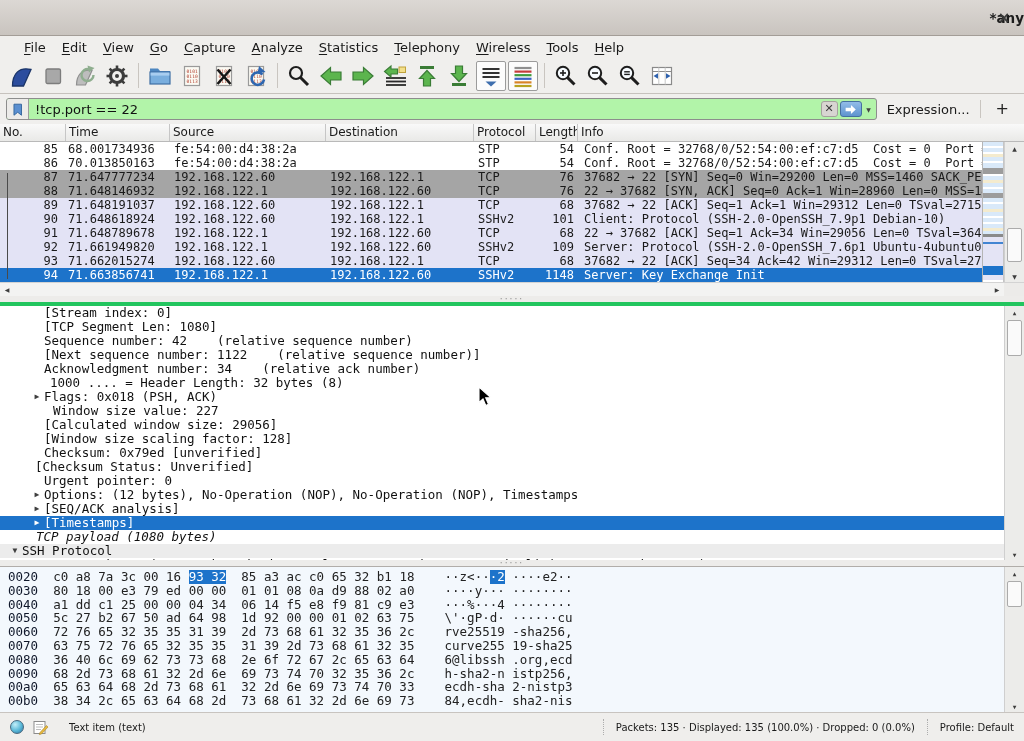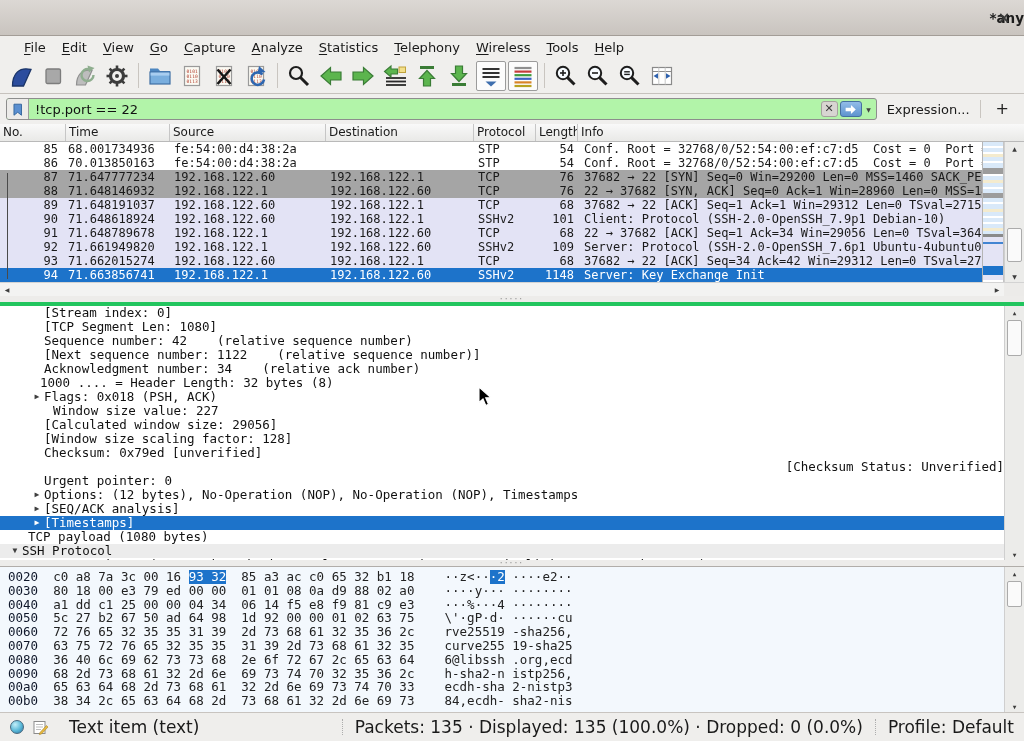--- a/index.html
+++ b/index.html
@@ -83,21 +83,21 @@
   .dline.shade{background:var(--shade)}
 
   
   .hexpane{height:146px;flex:0 0 146px;background:var(--hexbg);position:relative;overflow:hidden;font:12.5px "DejaVu Sans Mono",monospace;border-top:1px solid #b1ada9}
   .hexcontent{position:absolute;top:3px;left:0;right:20px;bottom:0;overflow:hidden}
   .hrow{height:13.8px;line-height:13.8px;white-space:pre;padding-left:8px;color:#222}
   .off{color:#0f172a}
   .hl{background:var(--sel);color:#fff}
 
   
-  .statusbar{height:29px;flex:0 0 29px;background:#efeeec;border-top:1px solid #c8c4c0;display:flex;align-items:center;padding:0 10px;font-size:17px;gap:8px}
+  .statusbar{height:29px;flex:0 0 29px;background:#efeeec;border-top:1px solid #c8c4c0;display:flex;align-items:center;padding:0 10px;font-size:10px;gap:8px}
   .expert-dot{width:14px;height:14px;border-radius:50%;background:radial-gradient(circle at 35% 30%,#c2eef8,#58b7d7 55%,#2c6f9e);border:1px solid #47687e;flex:0 0 14px}
   .sb-left-label{padding-left:12px}
   .sb-right{margin-left:auto;display:flex;align-items:center;gap:12px}
   .sb-sep{width:1px;height:16px;border-left:1px dotted #adadad}
 
   .cursor{position:absolute;left:478px;top:386px;pointer-events:none;z-index:99}
 </style>
 </head>
 <body>
 
@@ -438,32 +438,32 @@
       <span class="dots">·····</span>
     </div>
 
   <div class="details">
     <div class="dcontent" id="dcontent">
         <div class="dline" style="padding-left: 30px;"><span class="exp"></span><span>[Stream index: 0]</span></div>
         <div class="dline" style="padding-left: 30px;"><span class="exp"></span><span>[TCP Segment Len: 1080]</span></div>
         <div class="dline" style="padding-left: 30px;"><span class="exp"></span><span>Sequence number: 42    (relative sequence number)</span></div>
         <div class="dline" style="padding-left: 30px;"><span class="exp"></span><span>[Next sequence number: 1122    (relative sequence number)]</span></div>
         <div class="dline" style="padding-left: 30px;"><span class="exp"></span><span>Acknowledgment number: 34    (relative ack number)</span></div>
-        <div class="dline" style="padding-left: 26px;"><span class="exp"></span><span>1000 .... = Header Length: 32 bytes (8)</span></div>
+        <div class="dline" style="padding-left: 16px; margin-left: 20px;"><span class="exp"></span><span>1000 .... = Header Length: 32 bytes (8)</span></div>
         <div class="dline" style="padding-left: 30px;"><span class="exp">▶</span><span>Flags: 0x018 (PSH, ACK)</span></div>
         <div class="dline" style="padding-left: 39px;"><span class="exp"></span><span>Window size value: 227</span></div>
         <div class="dline" style="padding-left: 30px;"><span class="exp"></span><span>[Calculated window size: 29056]</span></div>
         <div class="dline" style="padding-left: 30px;"><span class="exp"></span><span>[Window size scaling factor: 128]</span></div>
         <div class="dline" style="padding-left: 30px;"><span class="exp"></span><span>Checksum: 0x79ed [unverified]</span></div>
-        <div class="dline" style="padding-left: 21px; justify-content: flex-end;"><span class="exp"></span><span>[Checksum Status: Unverified]</span></div>
+        <div class="dline" style="padding-left: 21px;"><span class="exp"></span><span>[Checksum Status: Unverified]</span></div>
         <div class="dline" style="padding-left: 30px;"><span class="exp"></span><span>Urgent pointer: 0</span></div>
         <div class="dline" style="padding-left: 30px;"><span class="exp">▶</span><span>Options: (12 bytes), No-Operation (NOP), No-Operation (NOP), Timestamps</span></div>
         <div class="dline" style="padding-left: 30px;"><span class="exp">▶</span><span>[SEQ/ACK analysis]</span></div>
         <div class="dline sel" style="padding-left: 30px;"><span class="exp">▶</span><span>[Timestamps]</span></div>
-        <div class="dline" style="padding-left: 14px;"><span class="exp"></span><span>TCP payload (1080 bytes)</span></div>
+        <div class="dline" style="padding-left: 22px; font-style: italic;"><span class="exp"></span><span>TCP payload (1080 bytes)</span></div>
         <div class="dline shade" style="padding-left: 8px;"><span class="exp">▼</span><span>SSH Protocol</span></div>
         <div class="dline" style="padding-left: 30px;"><span class="exp">▶</span><span>SSH Version 2 (encryption:chacha20-poly1305@openssh.com mac:&lt;implicit&gt; compression:none)</span></div>
       </div>
     <div class="vscroll2">
       <div class="sarrow up">▲</div>
       <div class="sthumb" style="top:14px;height:36px"></div>
       <div class="sarrow down">▼</div>
     </div>
   </div>
 

